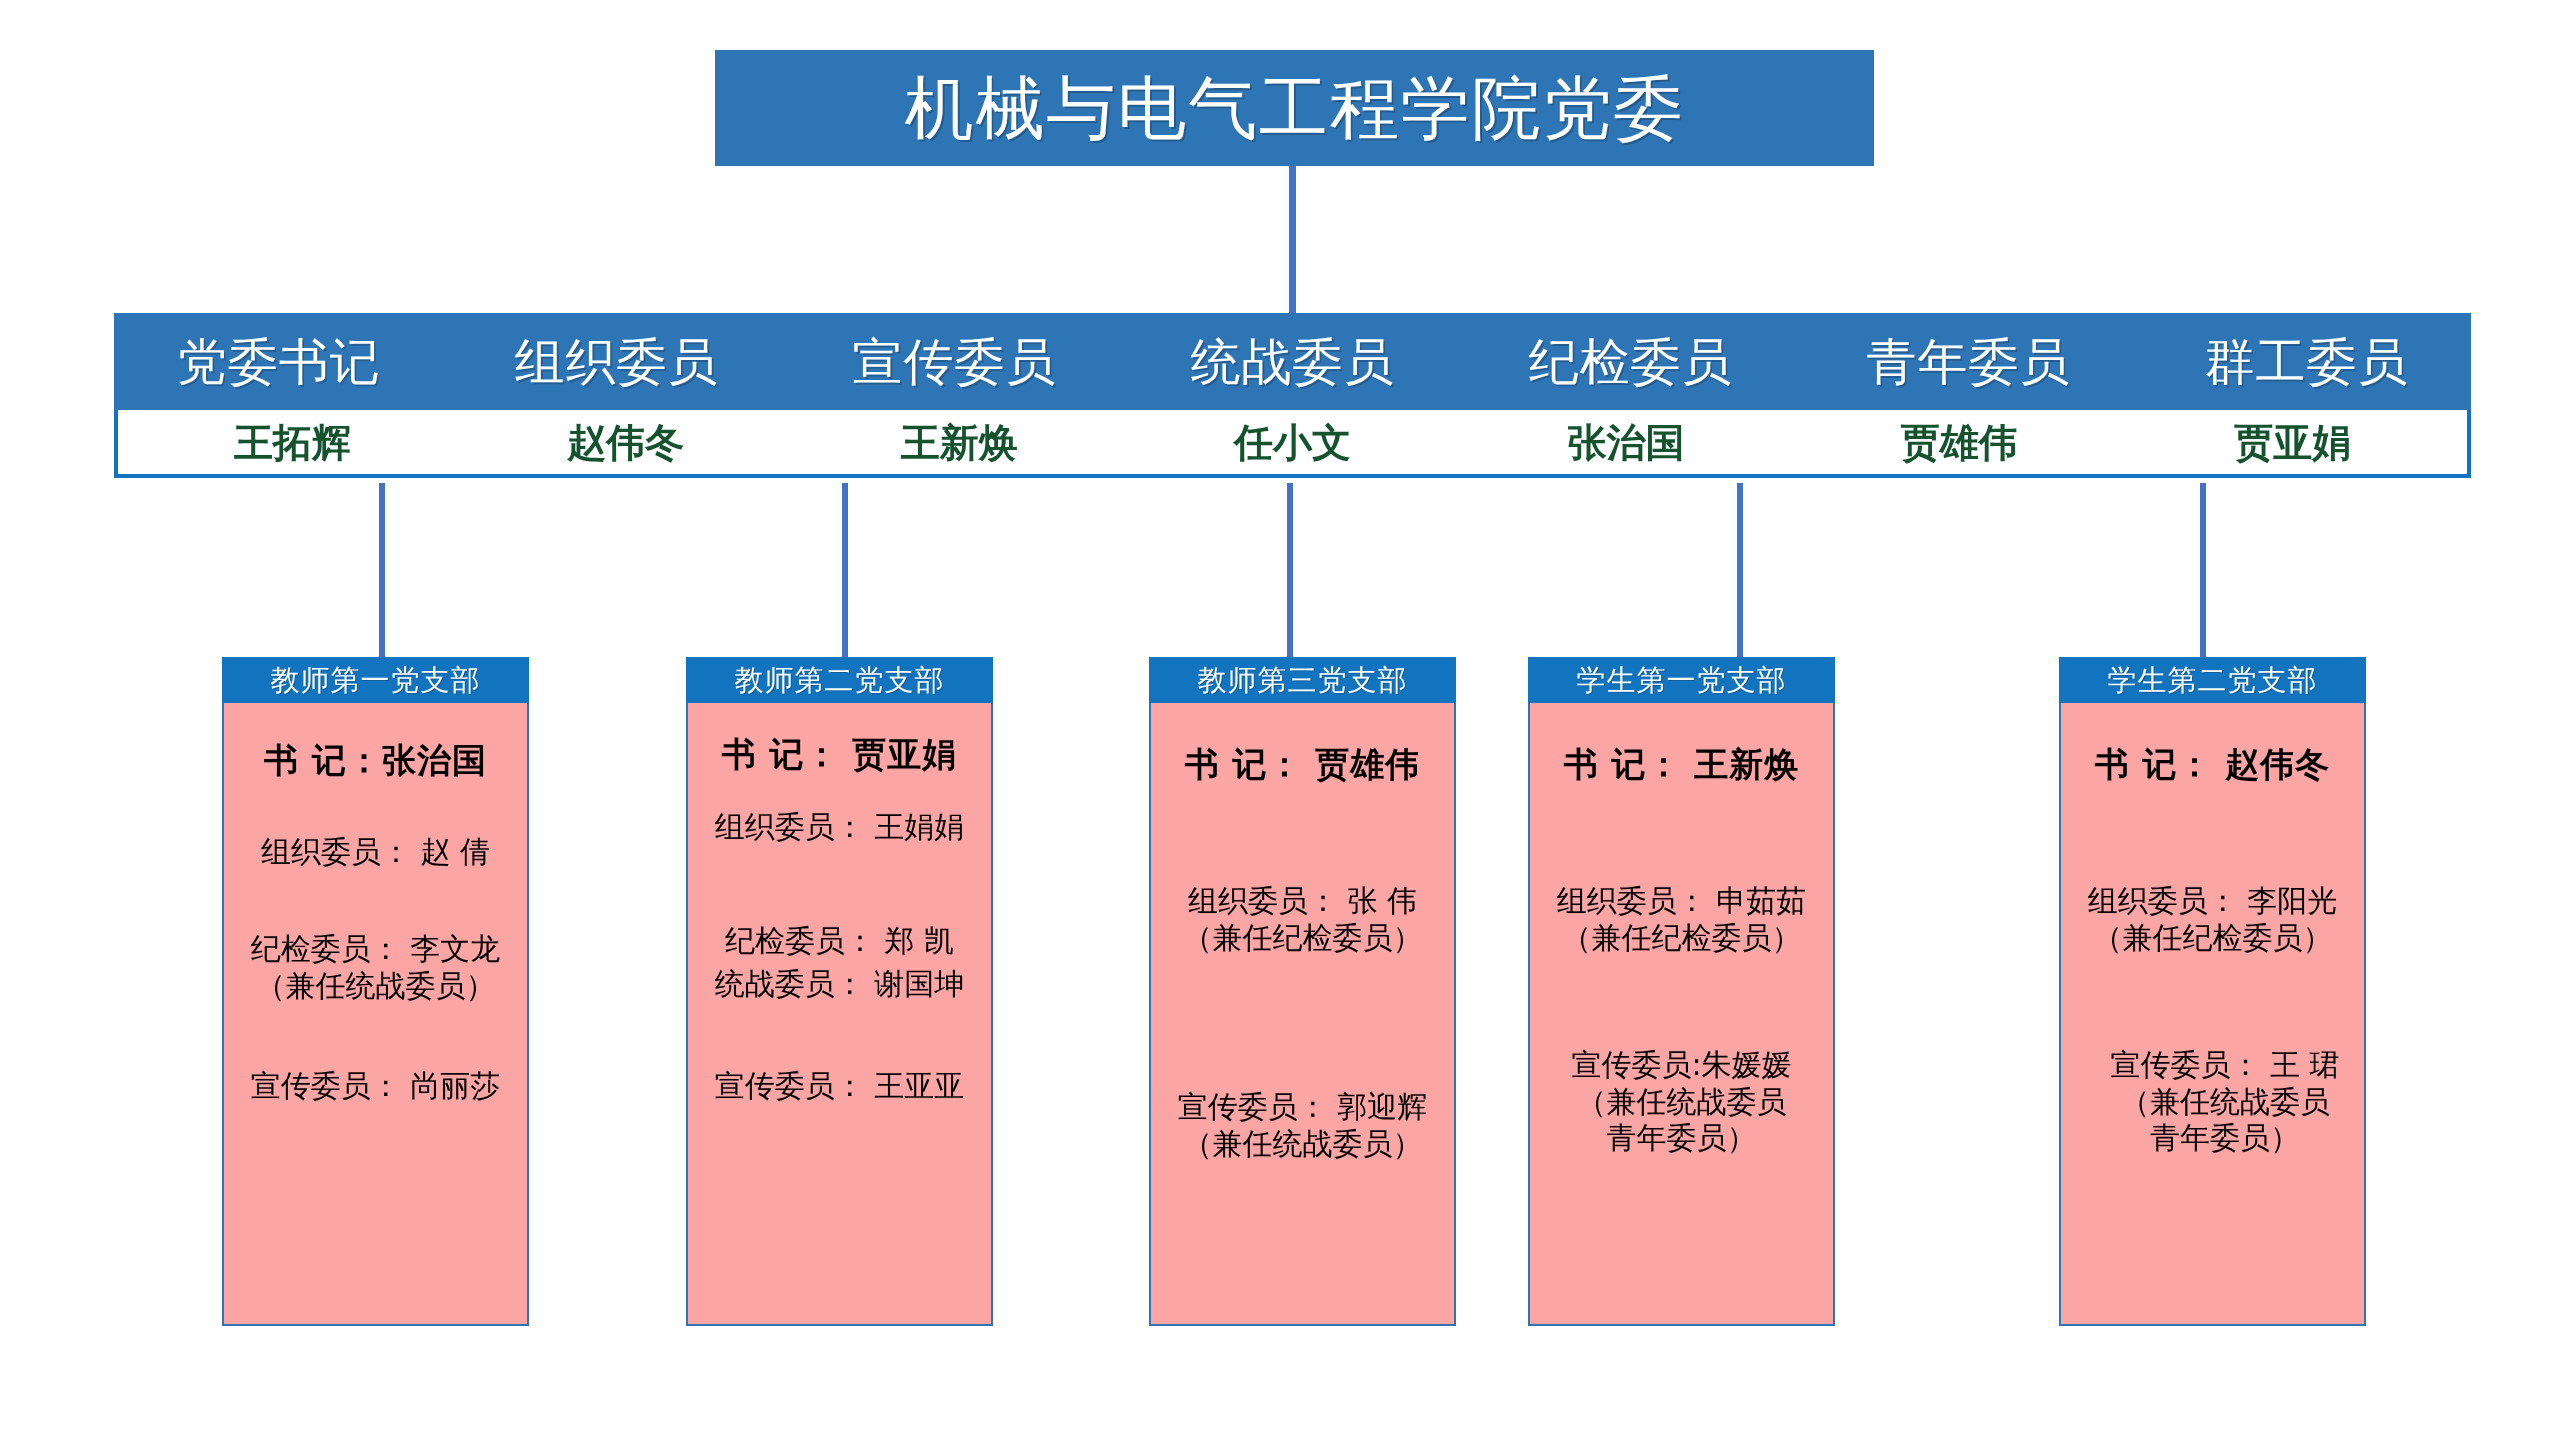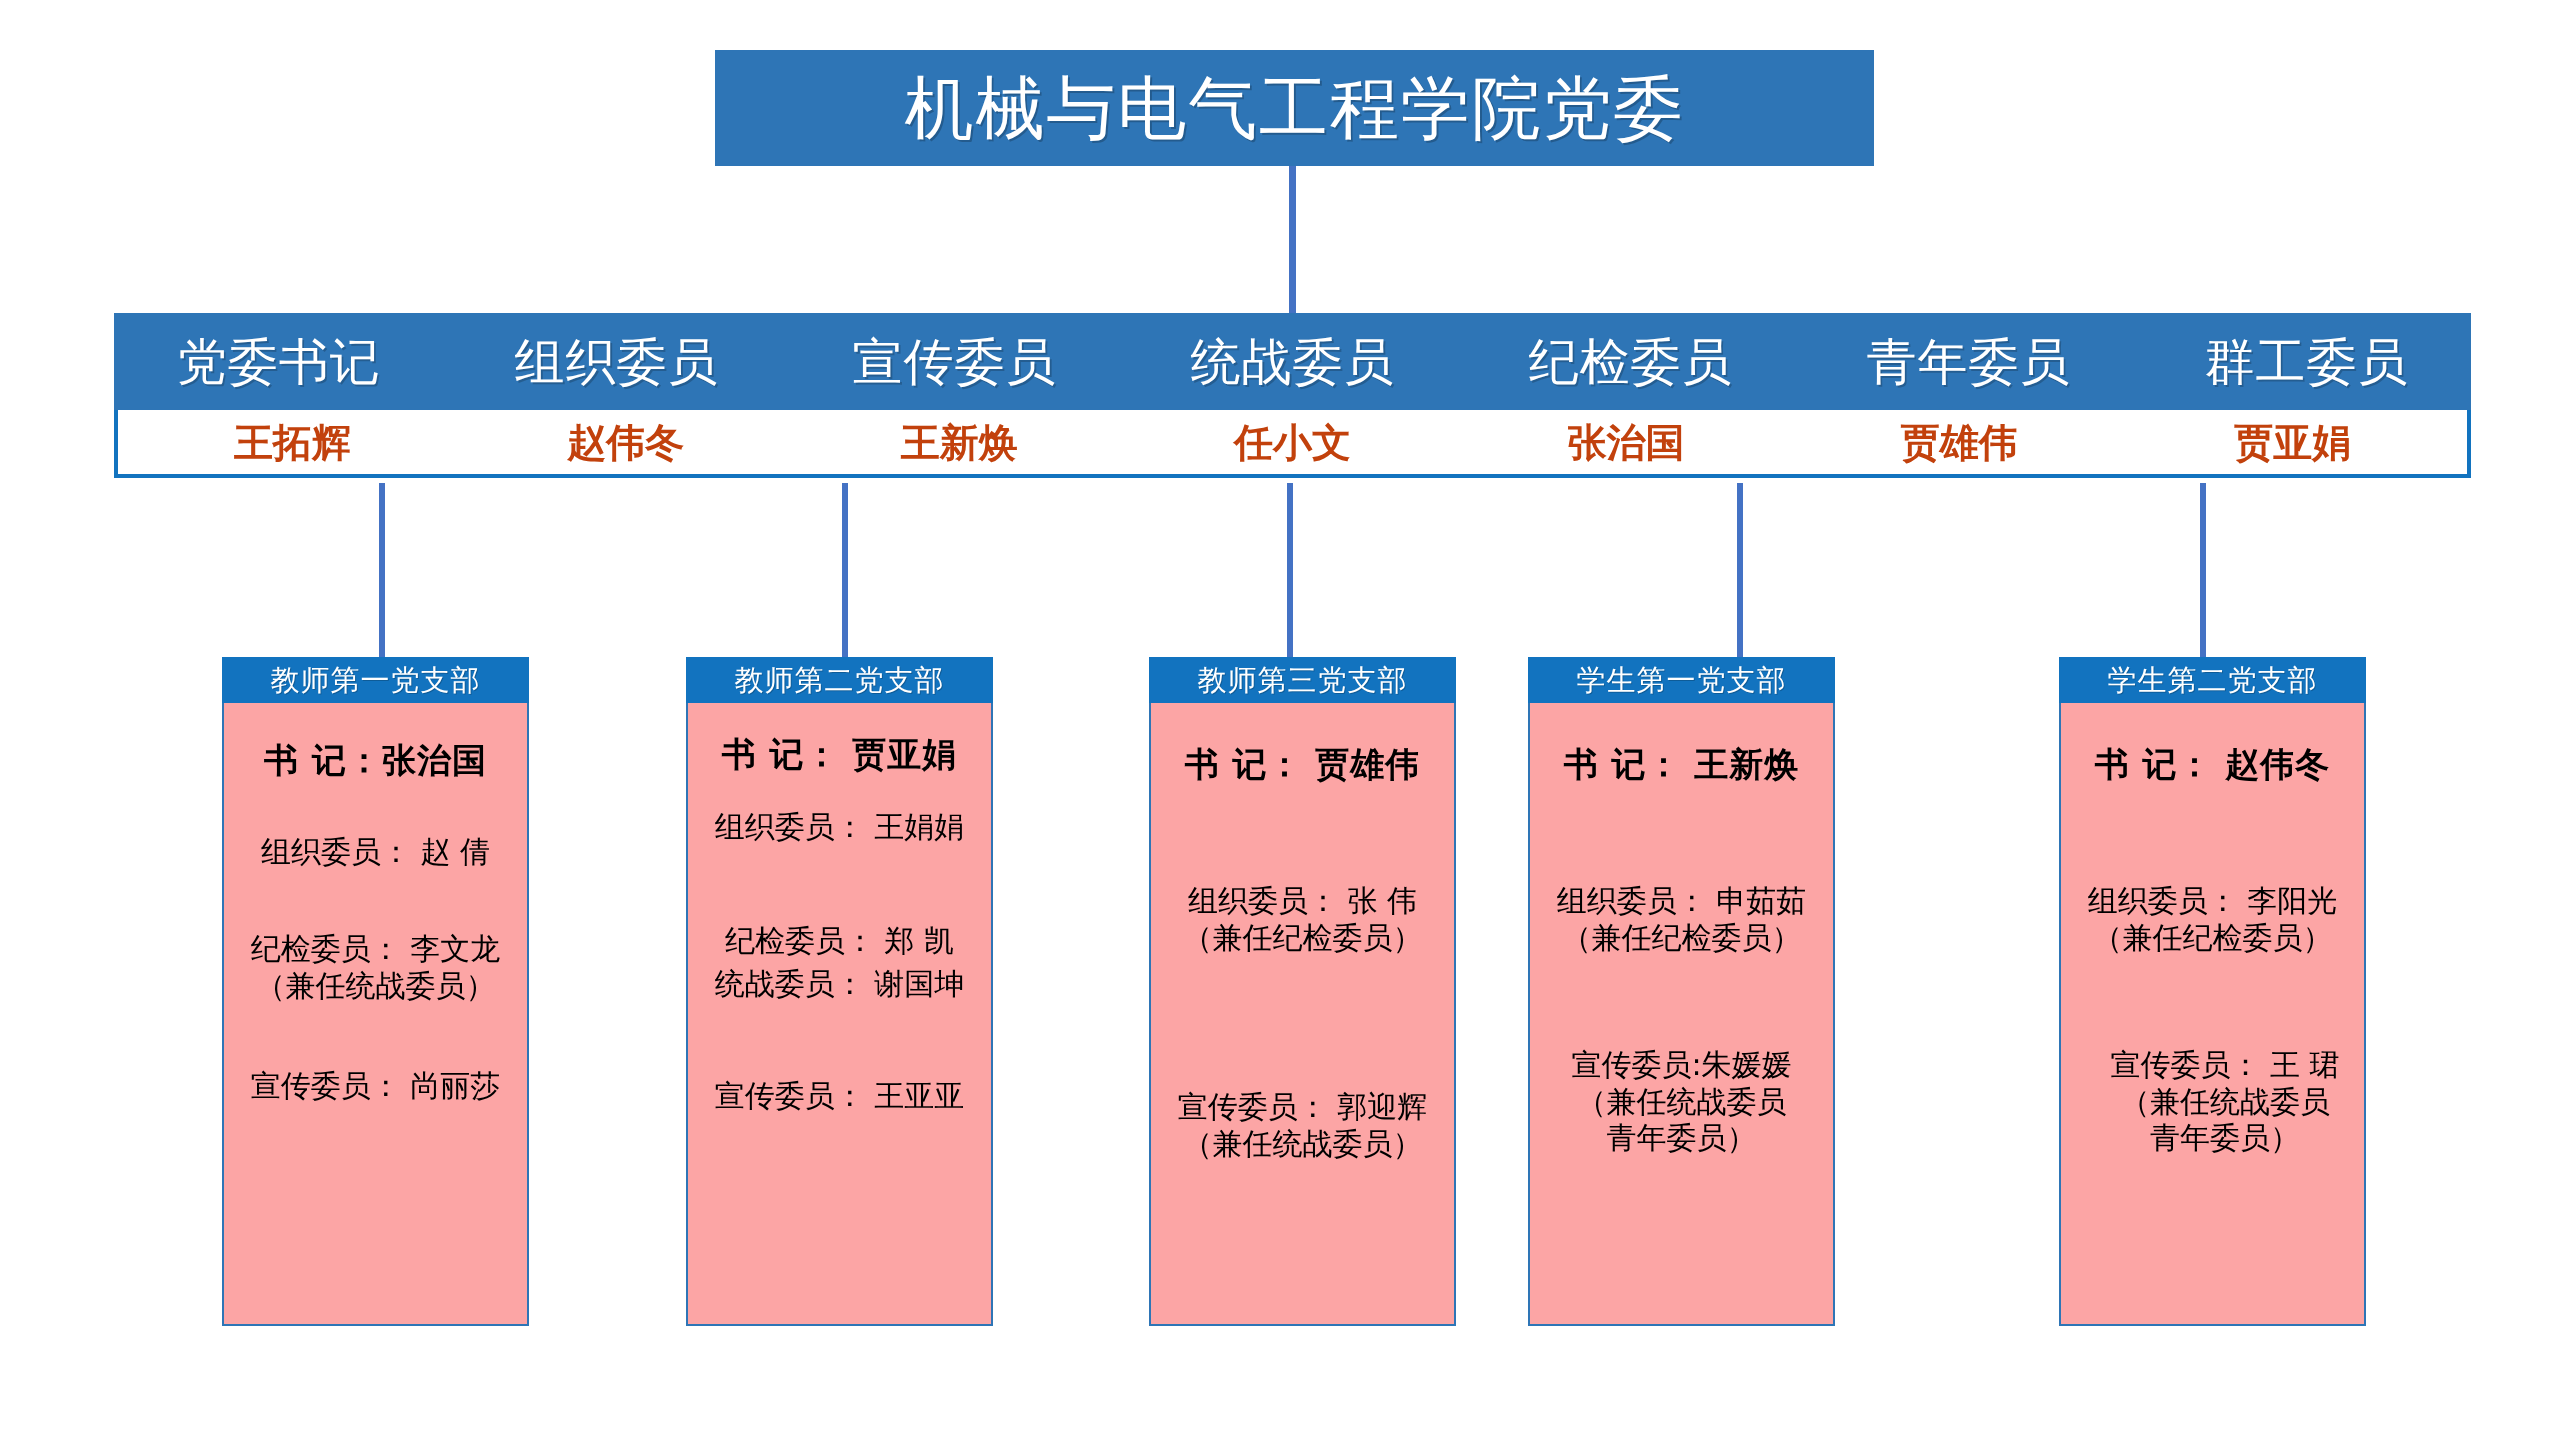--- a/index.html
+++ b/index.html
@@ -90,21 +90,21 @@
     box-sizing: border-box;
     padding: 0 7.7px;
   }
   .committee-names .cell {
     flex: 1 1 0;
     text-align: center;
     font-family: "DejaVu Sans", "Liberation Sans", sans-serif;
     font-weight: bold;
     font-size: 39px;
     line-height: 1;
-    color: #c2410c;
+    color: #14532d;
     white-space: nowrap;
   }
 
   
   .drop {
     position: absolute;
     width: 5.8px;
     background: #4472C4;
     top: 483px;
   }
@@ -211,21 +211,21 @@
 
   <div class="card" style="left:686px;">
     <div class="card-header">
       <span class="card-title">教师第二党支部</span>
     </div>
     <div class="card-body">
       <div class="row secretary" style="top:31px;">书 记： 贾亚娟</div>
       <div class="row" style="top:106px;">组织委员： 王娟娟</div>
       <div class="row" style="top:184px;margin-top:36px;">纪检委员： 郑  凯</div>
       <div class="row" style="top:263px;">统战委员： 谢国坤</div>
-      <div class="row" style="top:375px;">宣传委员： 王亚亚</div>
+      <div class="row" style="top:365px;">宣传委员： 王亚亚</div>
     </div>
   </div>
 
   <div class="card" style="left:1149px;">
     <div class="card-header">
       <span class="card-title">教师第三党支部</span>
     </div>
     <div class="card-body">
       <div class="row secretary" style="top:41px;">书 记： 贾雄伟</div>
       <div class="row" style="top:180px;">组织委员： 张  伟

